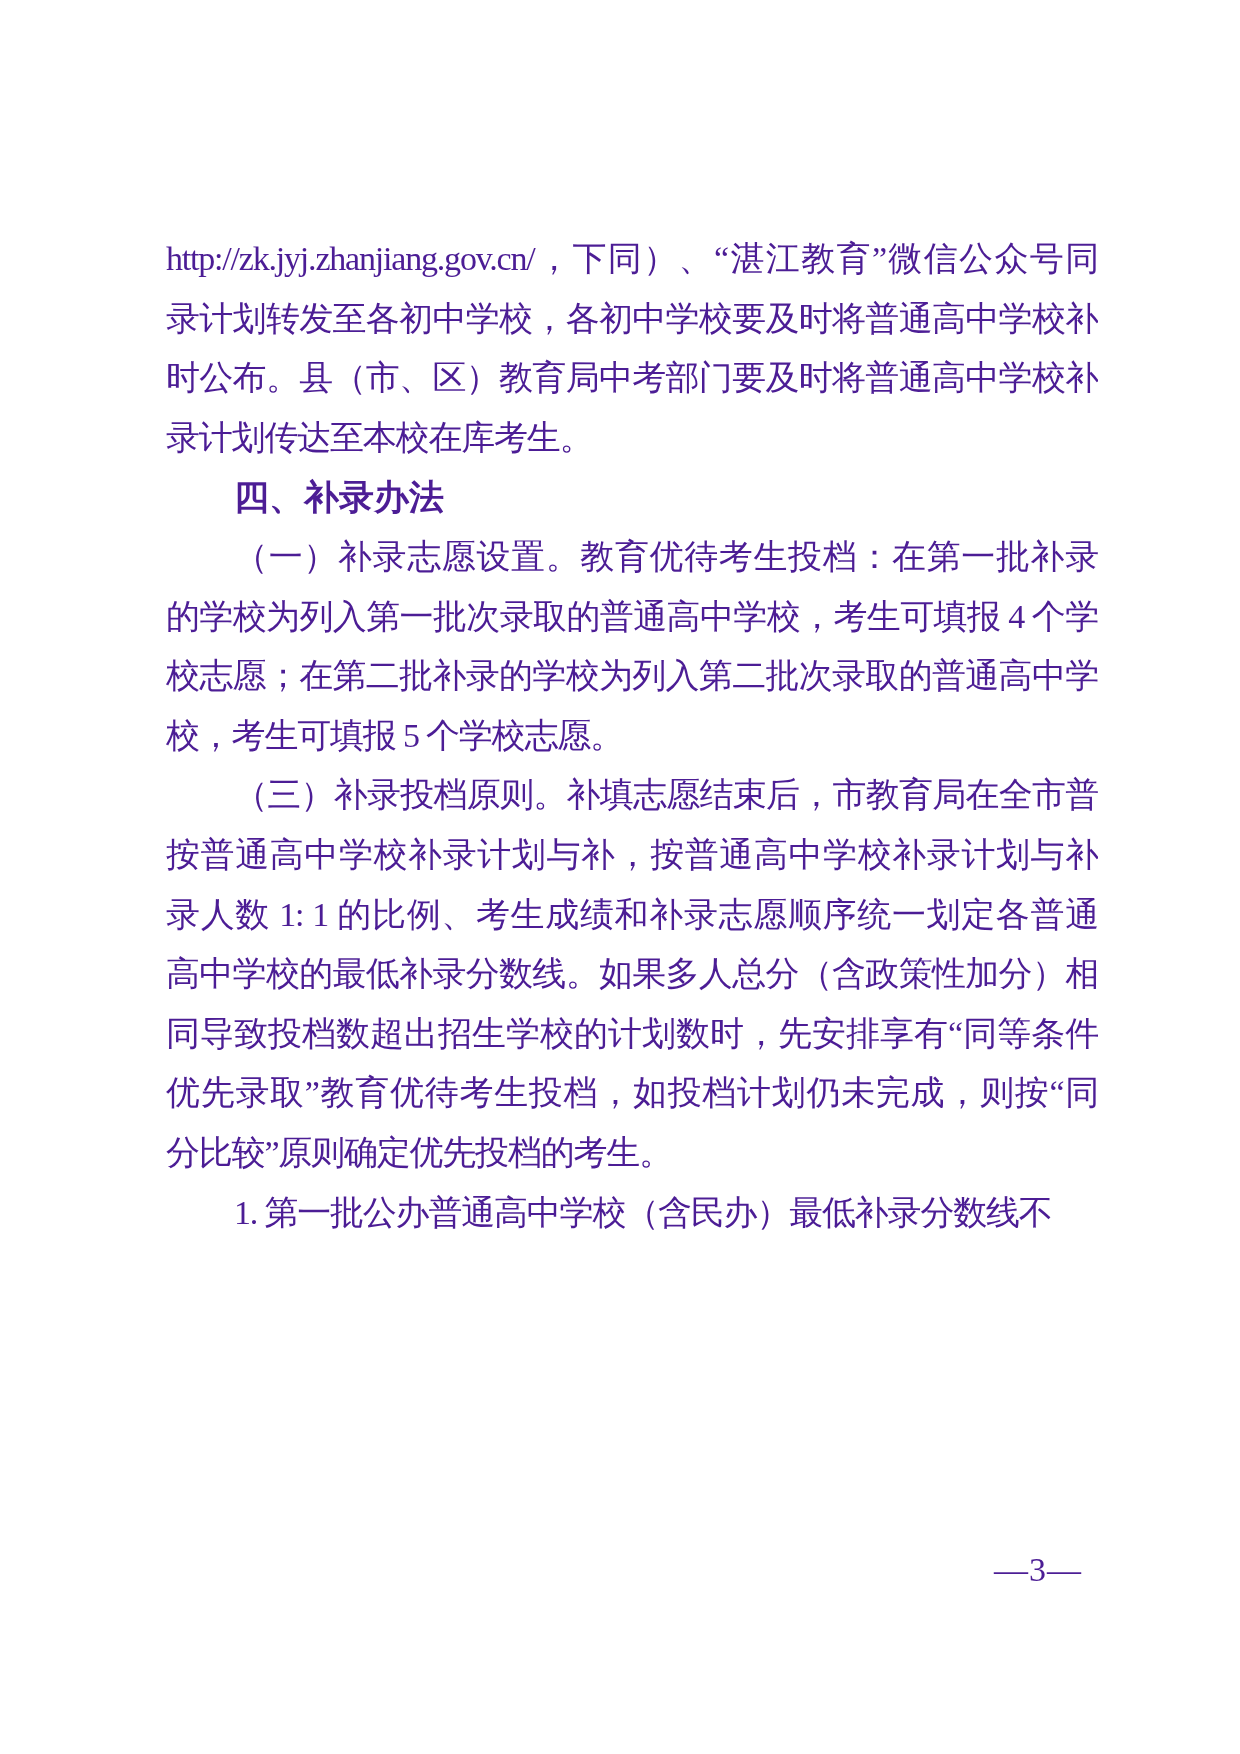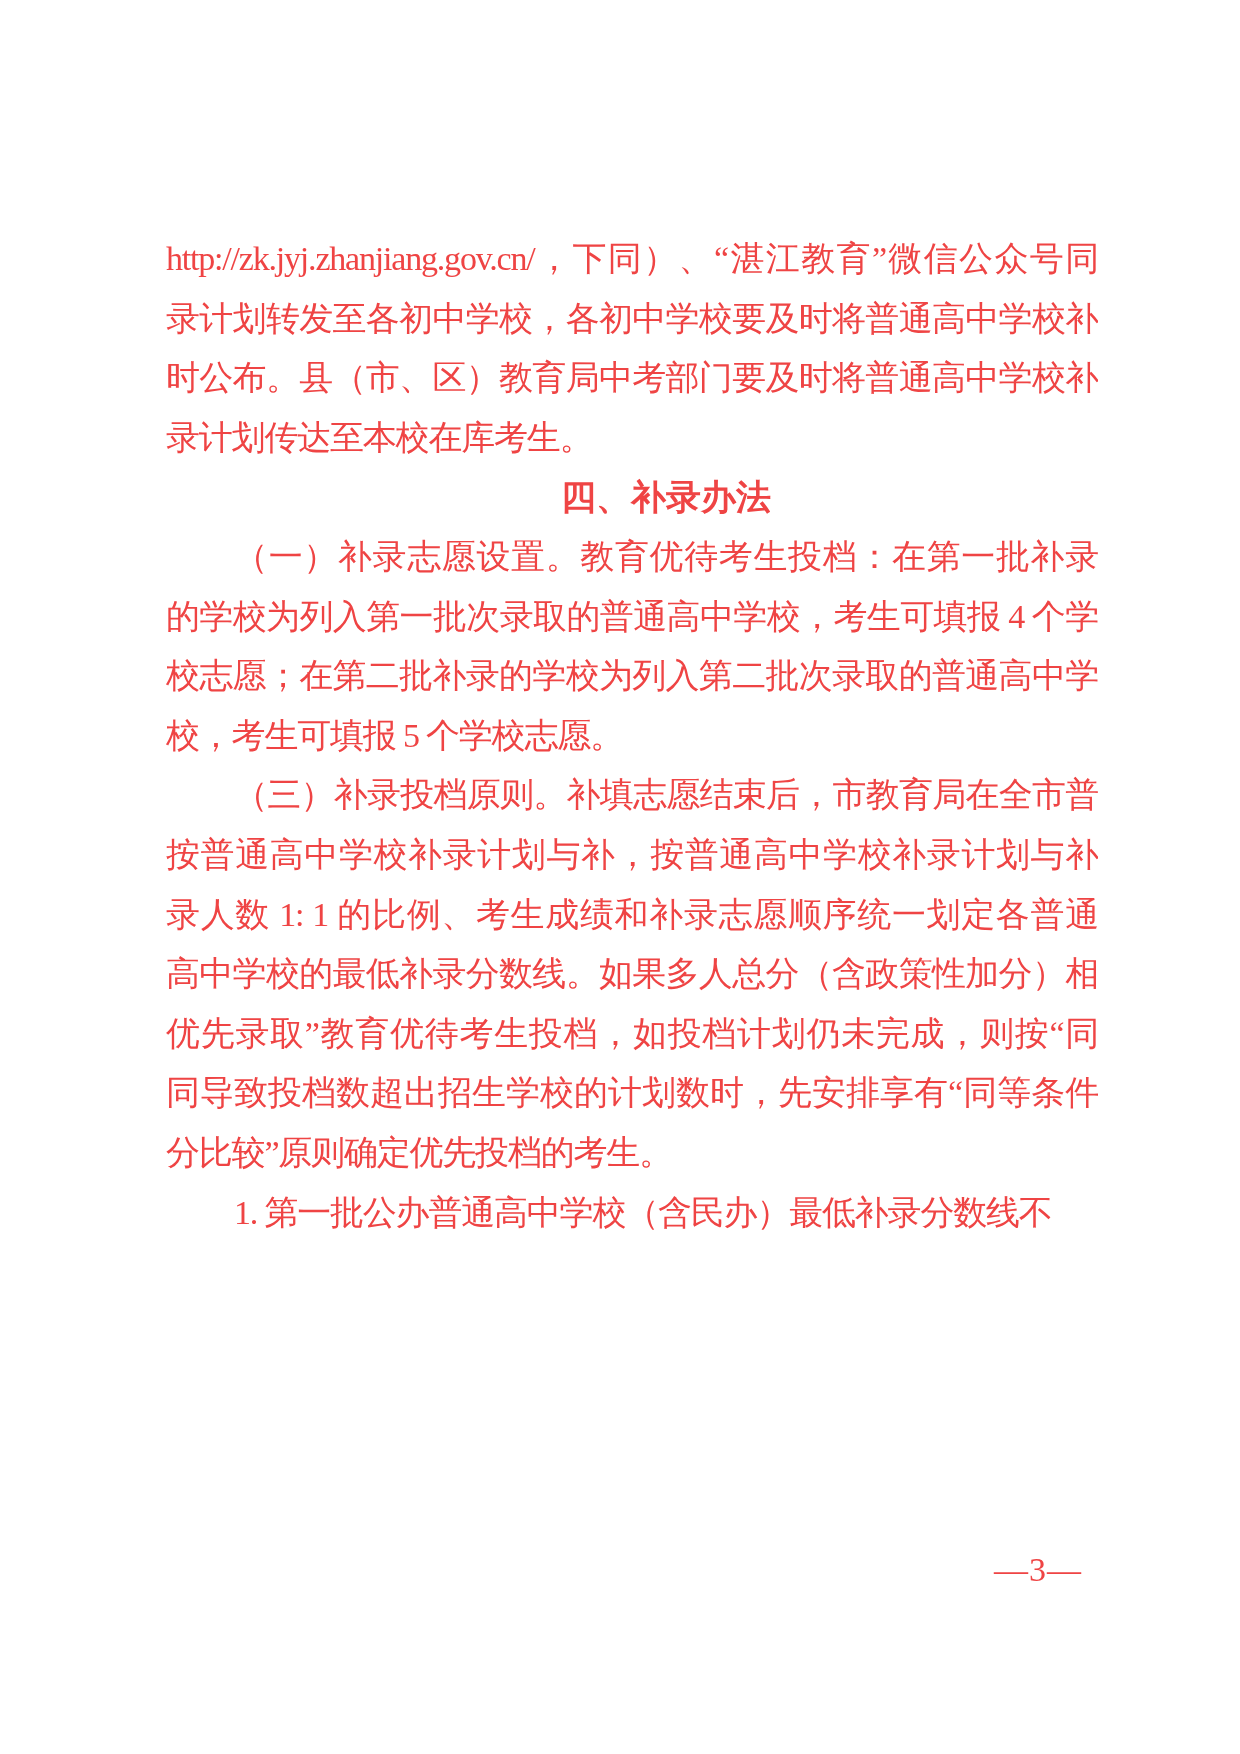--- a/index.html
+++ b/index.html
@@ -7,21 +7,21 @@
     padding: 0;
     background: #e8e8e8;
   }
   .page {
     position: relative;
     width: 1240px;
     height: 1754px;
     background: #ffffff;
     overflow: hidden;
     font-family: "Liberation Serif", "DejaVu Serif", serif;
-    color: #ef4444;
+    color: #4c1d95;
   }
   .content {
     position: absolute;
     left: 166px;
     top: 229px;
     width: 932px;
   }
   .line {
     height: 59.6px;
     line-height: 59.6px;
@@ -37,21 +37,21 @@
     text-align-last: justify;
   }
   .line.indent {
     padding-left: 68px;
   }
   .para.heading .line {
     font-family: "Liberation Sans", "DejaVu Sans", sans-serif;
     font-weight: 700;
     font-size: 35px;
     letter-spacing: 0;
-    text-align: center;
+    text-align: left;
   }
   .pagenum {
     position: absolute;
     top: 1548px;
     right: 158px;
     font-size: 34px;
     line-height: 44px;
     letter-spacing: 1px;
   }
 </style>
@@ -73,22 +73,22 @@
         <div class="line indent fill">（一）补录志愿设置。教育优待考生投档：在第一批补录</div>
         <div class="line fill">的学校为列入第一批次录取的普通高中学校，考生可填报 4 个学</div>
         <div class="line fill">校志愿；在第二批补录的学校为列入第二批次录取的普通高中学</div>
         <div class="line">校，考生可填报 5 个学校志愿。</div>
       </div>
       <div class="para body">
         <div class="line indent fill">（三）补录投档原则。补填志愿结束后，市教育局在全市普</div>
         <div class="line fill">按普通高中学校补录计划与补，按普通高中学校补录计划与补</div>
         <div class="line fill">录人数 1: 1 的比例、考生成绩和补录志愿顺序统一划定各普通</div>
         <div class="line fill">高中学校的最低补录分数线。如果多人总分（含政策性加分）相</div>
+        <div class="line fill">同导致投档数超出招生学校的计划数时，先安排享有“同等条件</div>
         <div class="line fill">优先录取”教育优待考生投档，如投档计划仍未完成，则按“同</div>
-        <div class="line fill">同导致投档数超出招生学校的计划数时，先安排享有“同等条件</div>
         <div class="line">分比较”原则确定优先投档的考生。</div>
       </div>
       <div class="para body">
         <div class="line indent">1.  第一批公办普通高中学校（含民办）最低补录分数线不</div>
       </div>
     </div>
   <div class="pagenum">—3—</div>
 </div>
 
 </body></html>

